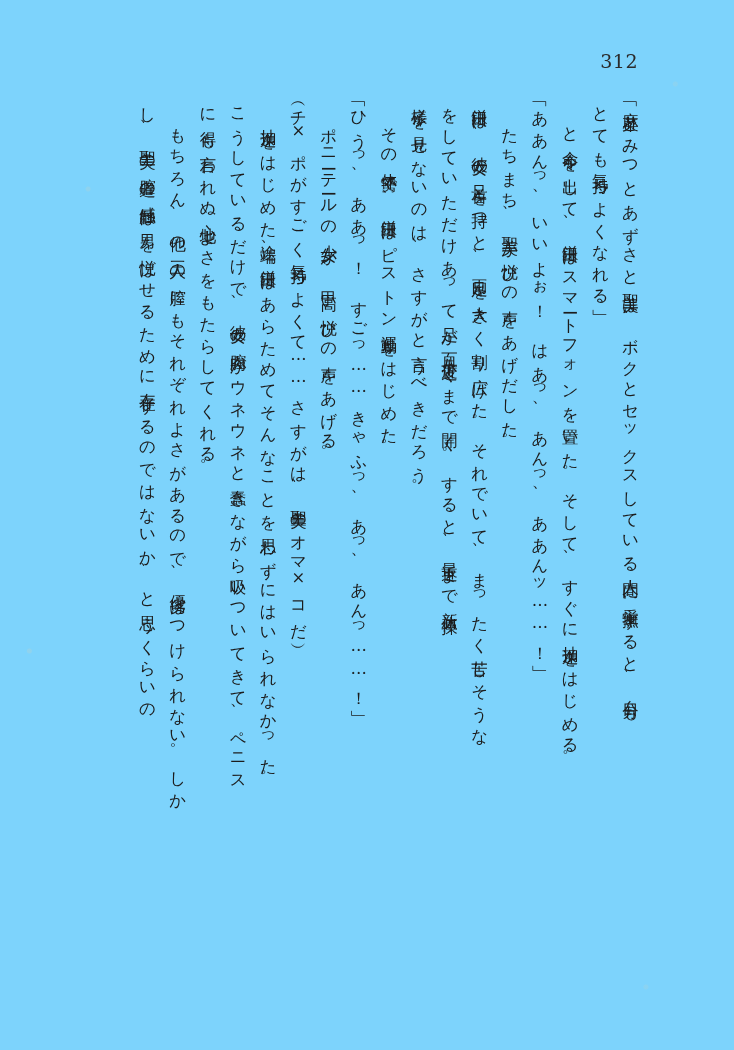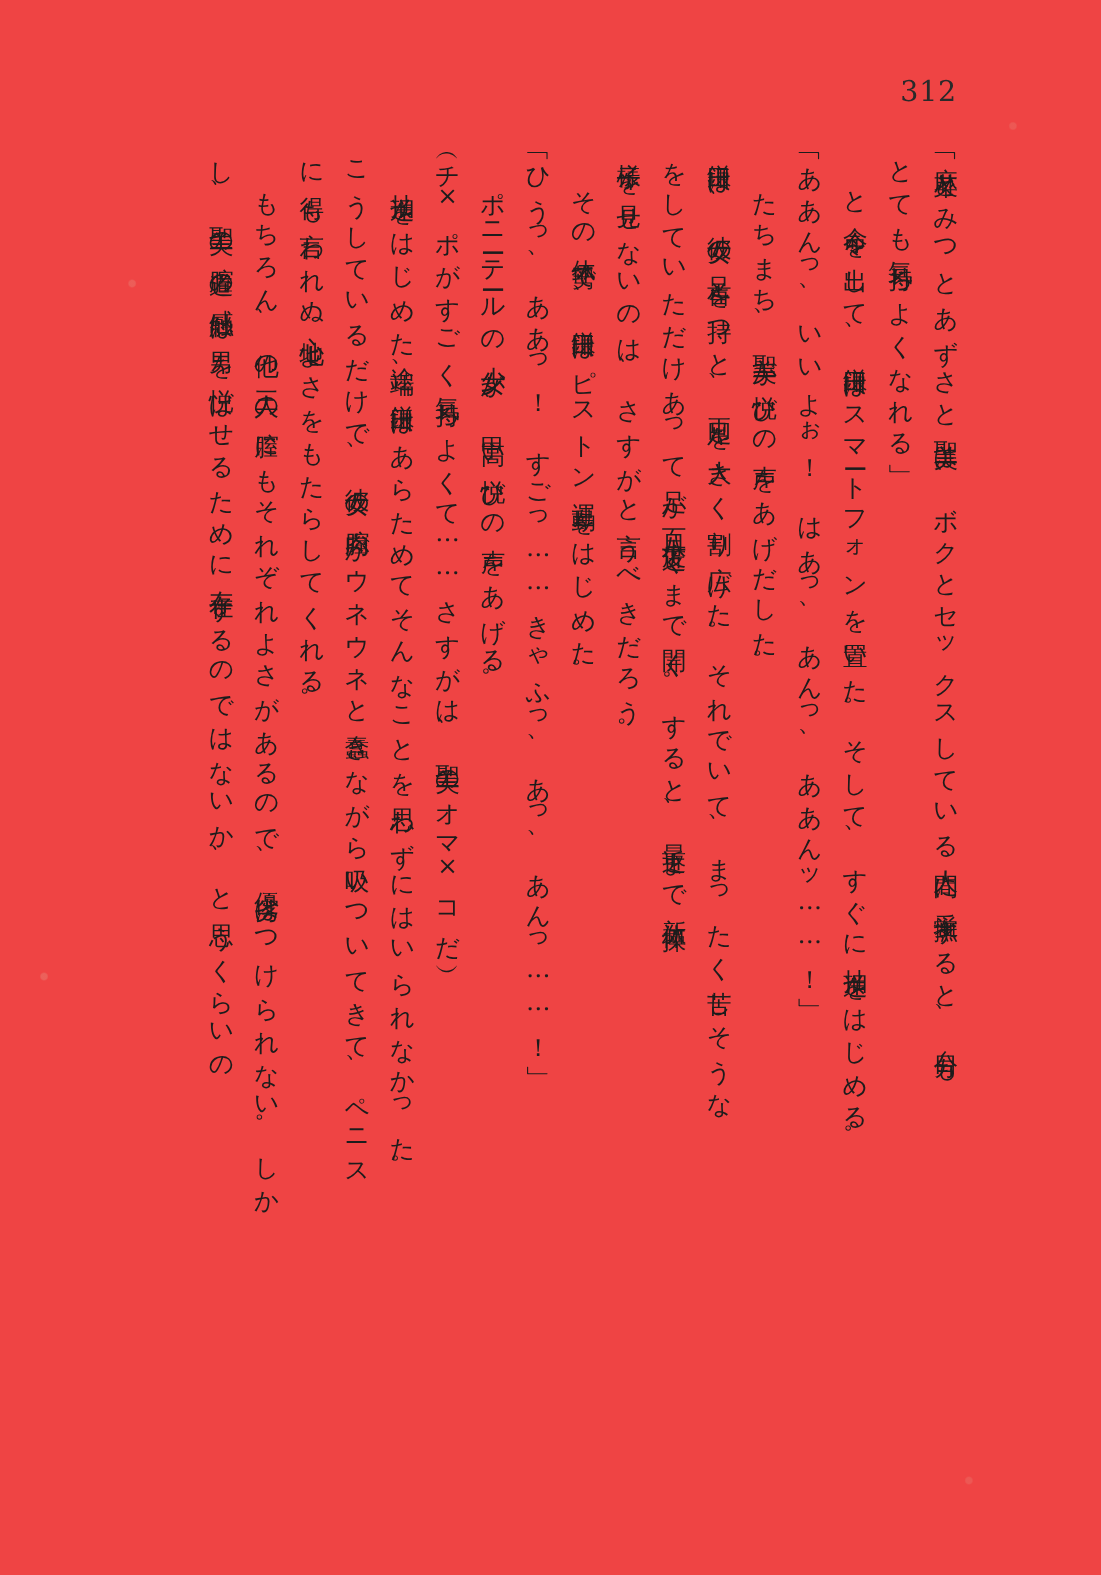--- a/index.html
+++ b/index.html
@@ -10,21 +10,21 @@
   body {
     width: 734px;
     height: 1050px;
     overflow: hidden;
     font-family: "DejaVu Serif", "Liberation Serif", serif;
   }
   .page {
     position: relative;
     width: 734px;
     height: 1050px;
-    background: #ef4444;
+    background: #7dd3fc;
     box-sizing: border-box;
   }
   
   .page::before {
     content: "";
     position: absolute;
     inset: 0;
     background:
       radial-gradient(circle at 12% 18%, rgba(220,210,180,0.18) 0 2px, transparent 3px),
       radial-gradient(circle at 4% 62%, rgba(220,210,180,0.20) 0 2px, transparent 3px),

